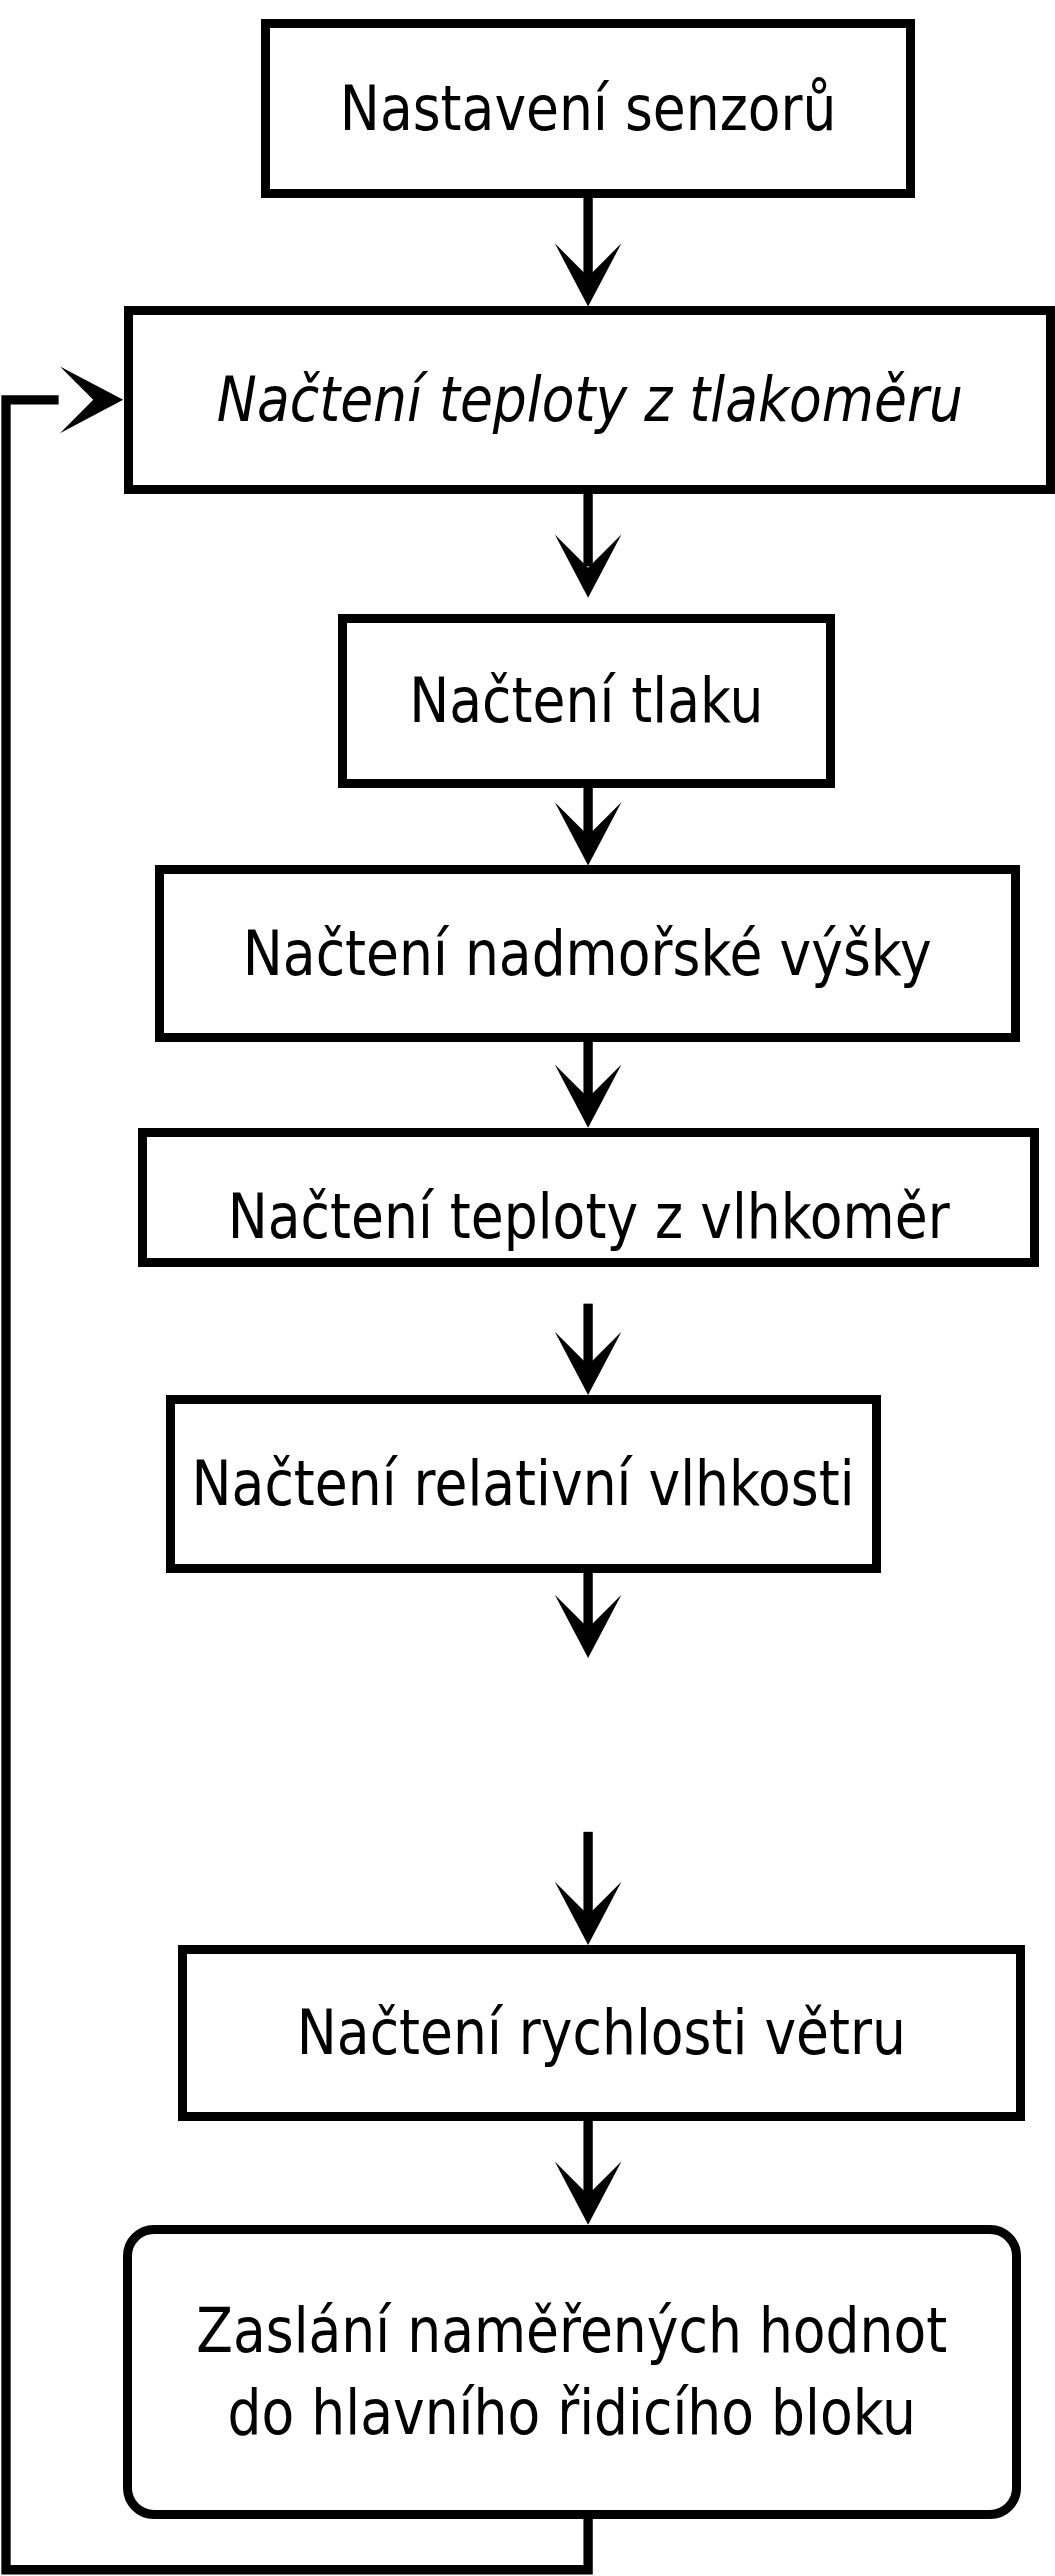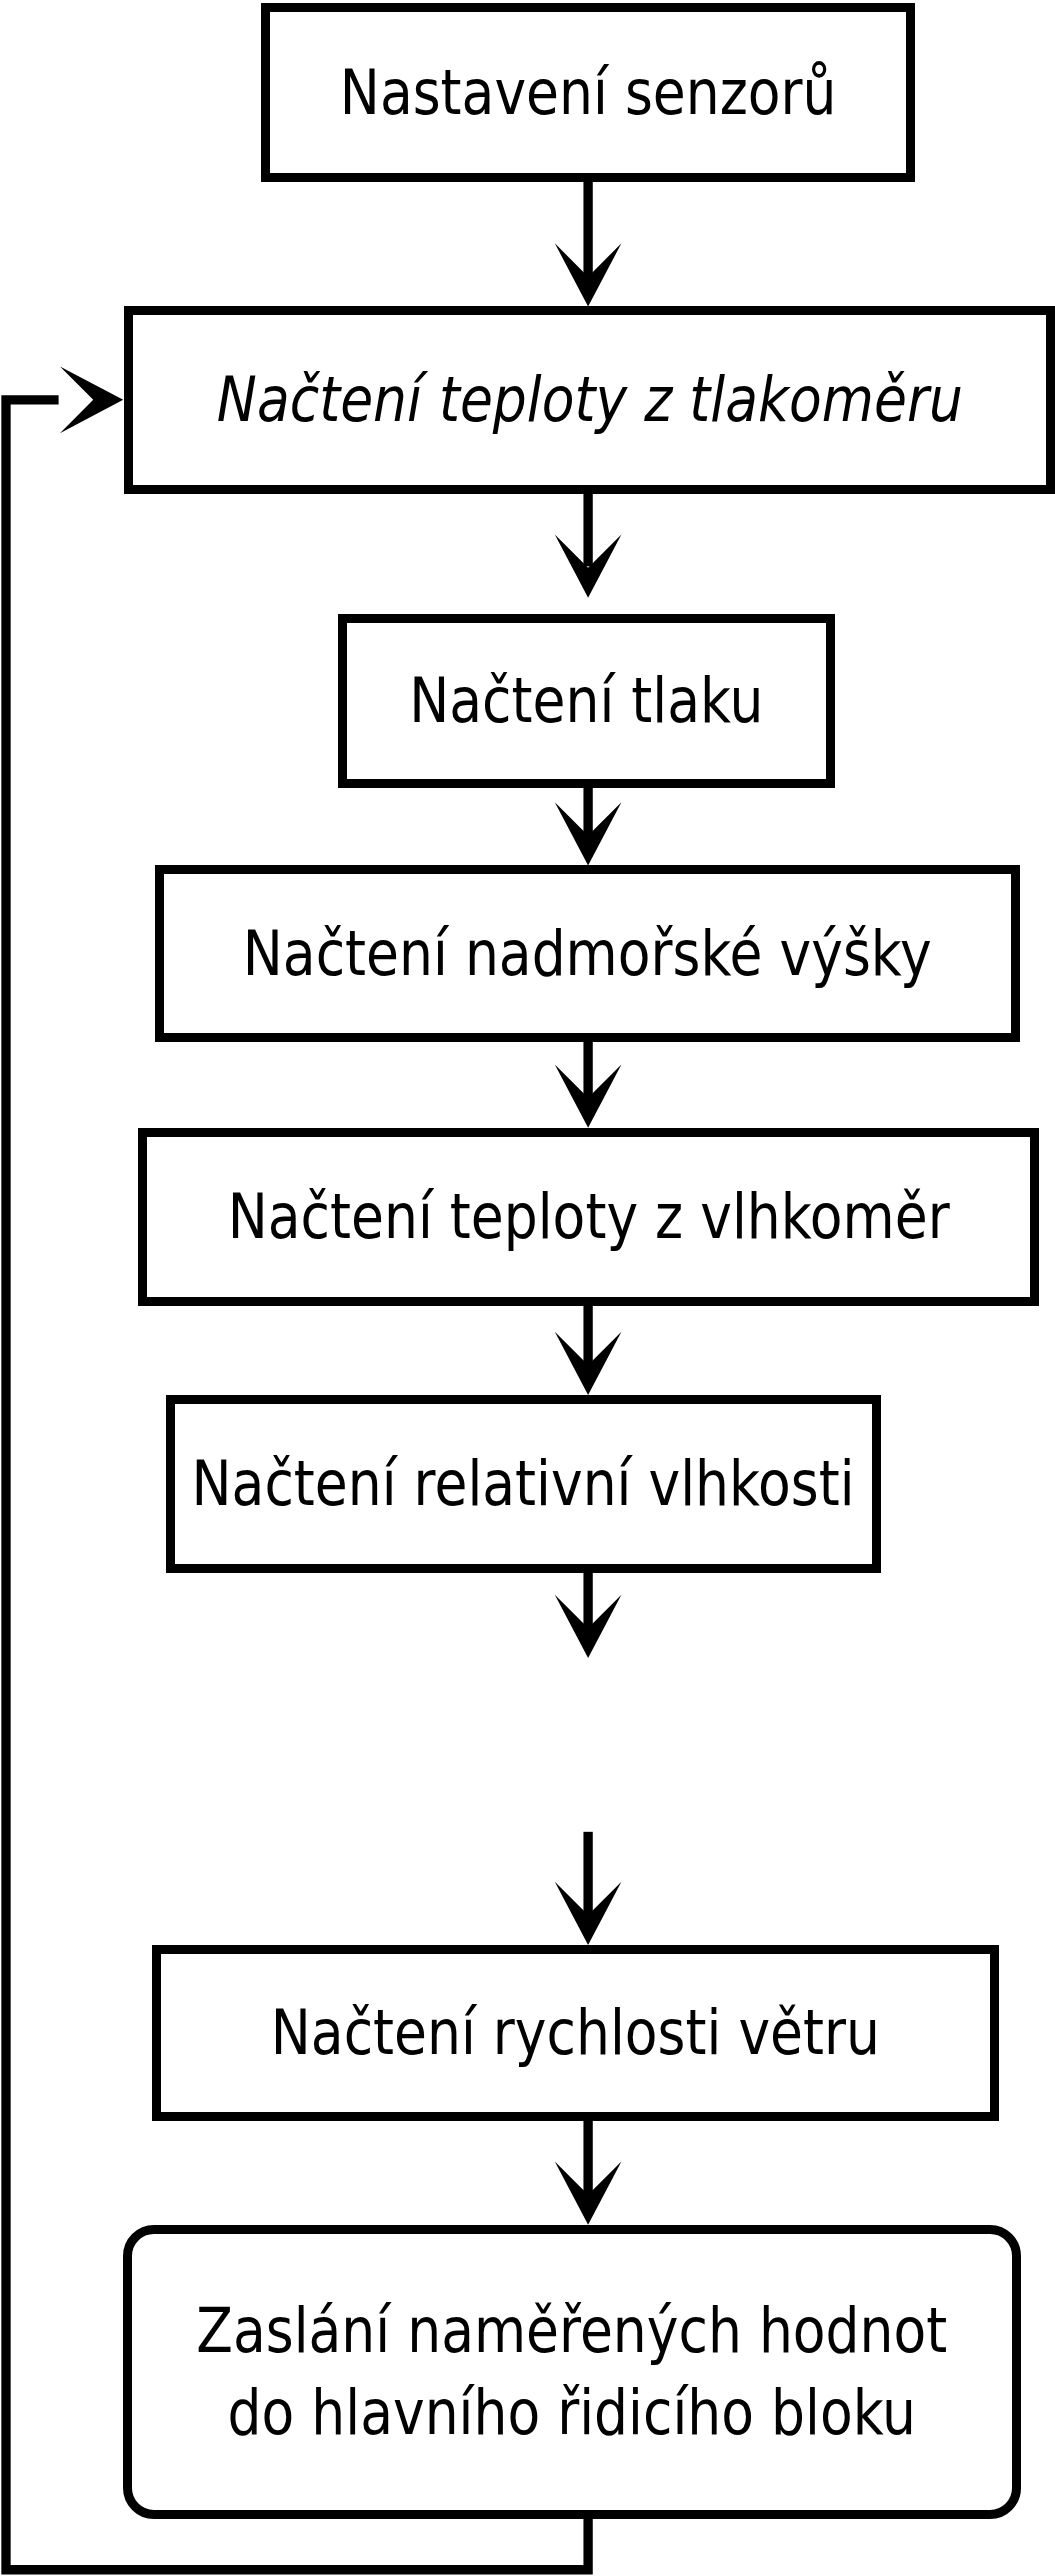--- a/index.html
+++ b/index.html
@@ -74,46 +74,46 @@
       <polygon points="833,2825 883,2875 933,2825 883,2920"></polygon>
 
       <rect x="876" y="3182" width="14" height="115"></rect>
       <polygon points="833,3245 883,3295 933,3245 883,3340"></polygon>
     </g>
 
     <path d="M 883 3724 L 883 3858 L 9 3858 L 9 600 L 88 600" fill="none" stroke="#000000" stroke-width="14" stroke-linejoin="miter"></path>
     <polygon points="90,550 140,600 90,650 185,600"></polygon>
   </svg>
 
-  <div class="box" style="left:261px; top:3px;    width:654px;  height:179px;">
+  <div class="box" style="left:261px; top:19px;    width:654px;  height:179px;">
     <span class="lbl">Nastavení senzorů</span>
   </div>
 
   <div class="box" style="left:124px; top:306px;  width:931px; height:188px;font-style:italic;">
     <span class="lbl">Načtení teploty z tlakoměru</span>
   </div>
 
   <div class="box" style="left:338px; top:598px;  width:497px;  height:174px;margin-top:16px;">
     <span class="lbl">Načtení tlaku</span>
   </div>
 
   <div class="box" style="left:155px; top:865px; width:865px; height:177px;text-align:center;">
     <span class="lbl">Načtení nadmořské výšky</span>
   </div>
 
-  <div class="box" style="left:138px; top:1128px; width:901px; height:178px;">
+  <div class="box" style="left:138px; top:1128px; width:901px; height:139px;align-items:flex-end;">
     <span class="lbl">Načtení teploty z vlhkoměr</span>
   </div>
 
   <div class="box" style="left:166px; top:1395px; width:715px; height:178px;">
     <span class="lbl">Načtení relativní vlhkosti</span>
   </div>
 
 
-  <div class="box" style="left:152px; top:1945px; width:847px; height:176px;">
+  <div class="box" style="left:178px; top:1945px; width:847px; height:176px;">
     <span class="lbl">Načtení rychlosti větru</span>
   </div>
 
   <div class="box" style="left:123px; top:2225px; width:898px; height:294px;border-radius:31px;">
     <span class="lbl">
         <span class="ln">Zaslání naměřených hodnot</span>
         <span class="ln">do hlavního řidicího bloku</span>
       </span>
   </div>
 

